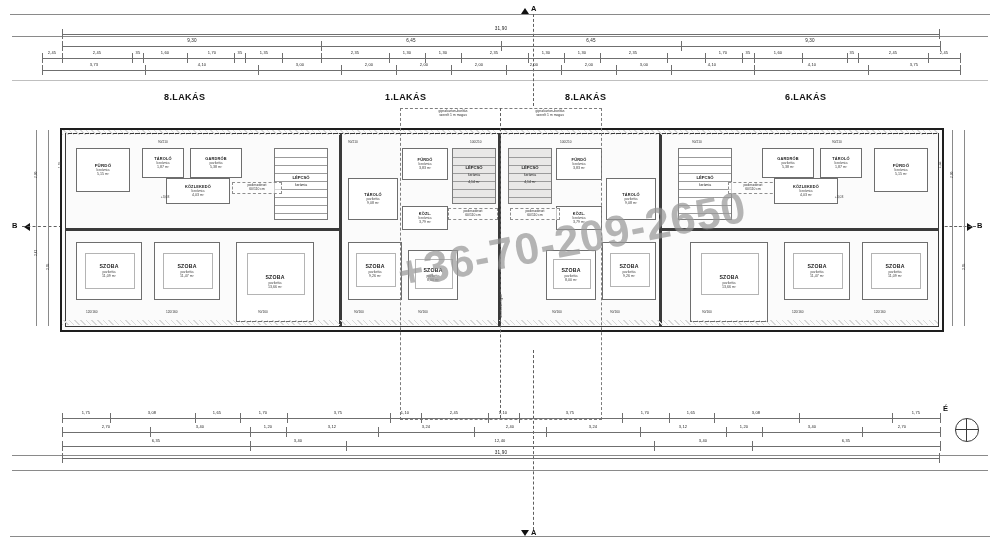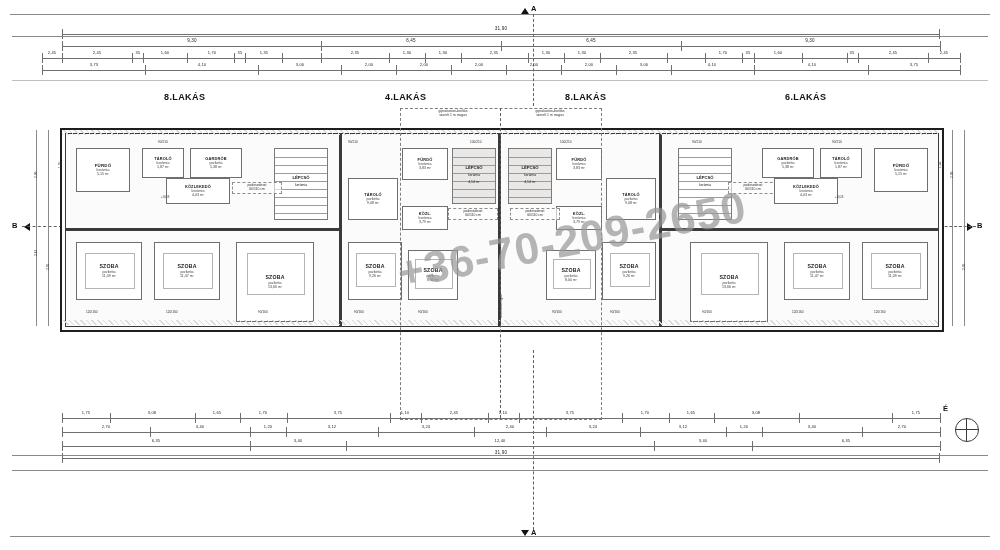--- a/index.html
+++ b/index.html
@@ -207,21 +207,21 @@
     <div class="dimtxt sm" style="left:437px;">2,00</div>
     <div class="dimtxt sm" style="left:492px;">2,00</div>
     <div class="dimtxt sm" style="left:547px;">2,00</div>
     <div class="dimtxt sm" style="left:602px;">3,00</div>
     <div class="dimtxt sm" style="left:670px;">4,10</div>
     <div class="dimtxt sm" style="left:770px;">4,10</div>
     <div class="dimtxt sm" style="left:872px;">3,75</div>
   </div>
 
   <div class="aptitle" style="left:164px;top:92px;">8.LAKÁS</div>
-  <div class="aptitle" style="left:385px;top:92px;">4.LAKÁS</div>
+  <div class="aptitle" style="left:385px;top:92px;">1.LAKÁS</div>
   <div class="aptitle" style="left:565px;top:92px;">8.LAKÁS</div>
   <div class="aptitle" style="left:785px;top:92px;">6.LAKÁS</div>
 
   <div class="note" style="left:418px;top:110px;width:70px;">gipszkarton-borítás<br>szerelt 1 m magas</div>
   <div class="note" style="left:515px;top:110px;width:70px;">gipszkarton-borítás<br>szerelt 1 m magas</div>
 
   <div id="bldg">
 
     <div class="wall wallv" style="left:277px;top:3px;height:194px;"></div>
     <div class="wall wallv" style="left:436px;top:3px;height:194px;"></div>

